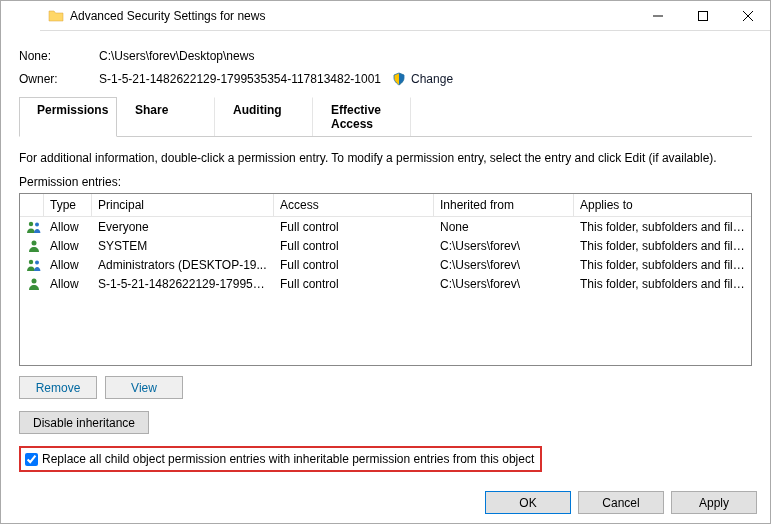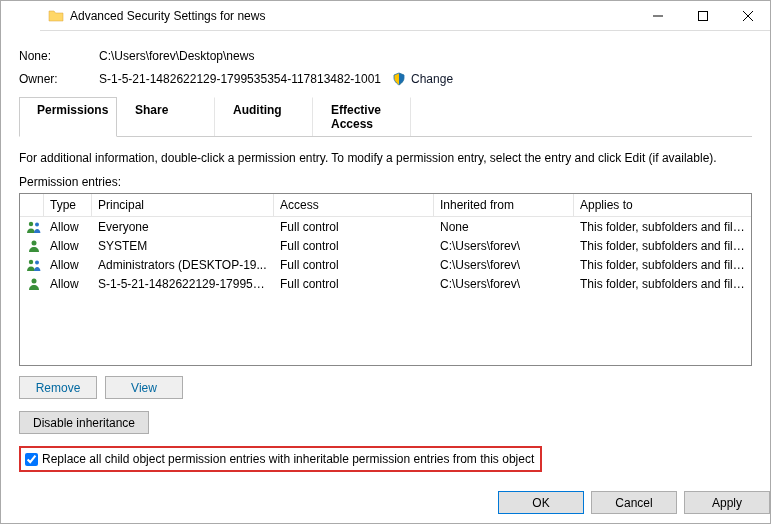--- a/index.html
+++ b/index.html
@@ -48,21 +48,21 @@
     .col-access { width: 160px; flex: 0 0 160px; }
     .col-inherited { width: 140px; flex: 0 0 140px; }
     .col-applies { flex: 1; }
     .grid-header .col-icon { border-right: 1px solid #e5e5e5; }
     .btnrow { margin-top: 10px; display: flex; gap: 8px; }
     .btn { border: 1px solid #adadad; background: #e1e1e1; height: 23px; min-width: 78px; padding: 0 12px; font-family: inherit; font-size: 12px; cursor: default; }
     .btn.disabled { color: #0369a1; background: #efefef; }
     .disable-inh { margin-top: 12px; }
     .checkrow { margin-top: 12px; padding: 4px 6px 4px 4px; display: inline-flex; align-items: center; gap: 4px; border: 2px solid #d9302c; }
     .checkrow input { width: 13px; height: 13px; margin: 0; }
-    .footer { position: absolute; bottom: 10px; right: 1px; display: flex; gap: 7px; }
+    .footer { position: absolute; bottom: 10px; right: 14px; display: flex; gap: 7px; }
     .footer .btn { min-width: 86px; }
     .footer .btn.primary { border: 1px solid #0078d7; background: #e1e1e1; }
   </style>
 </head>
 <body>
 
 <div class="titlebar">
   <span class="folder-icon">
     <svg width="16" height="16" viewBox="0 0 16 16">
         <path d="M1 3h5l1.5 2H15v8H1z" fill="#ffd768" stroke="#d9a23b" stroke-width="0.5"></path>

